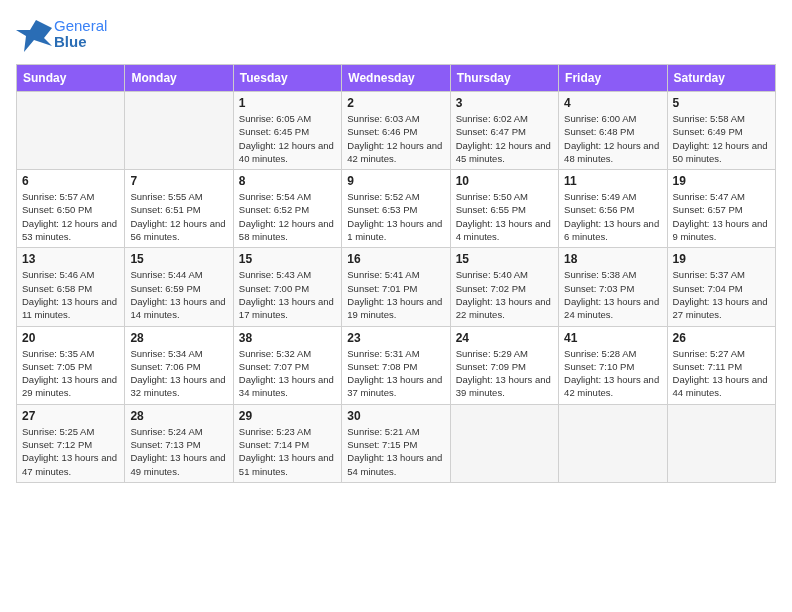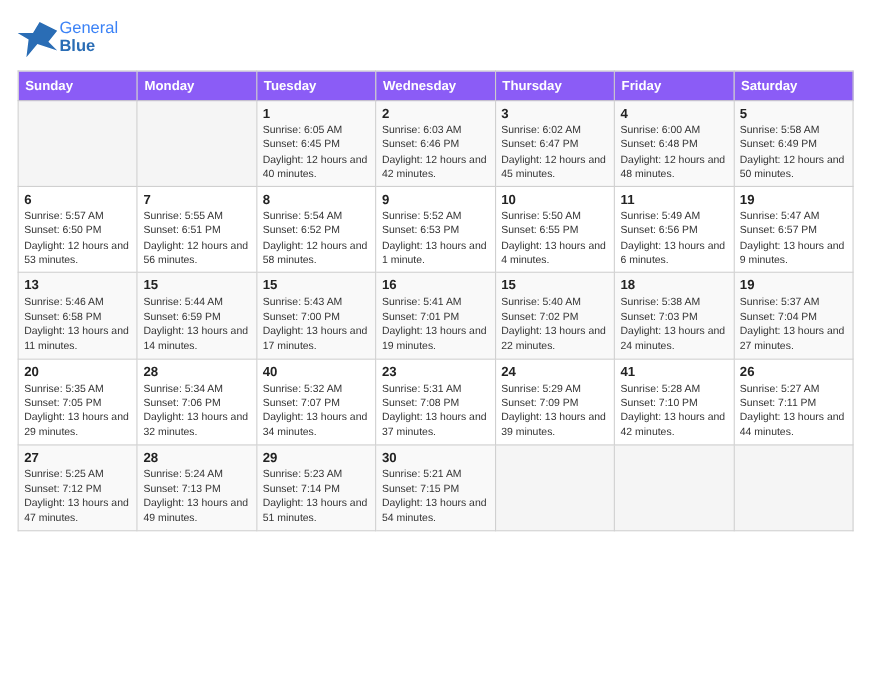--- a/index.html
+++ b/index.html
@@ -200,21 +200,21 @@
       <tr>
         <td>
           <span class="day-num">20</span>
           <div class="cell-content">Sunrise: 5:35 AM<br>Sunset: 7:05 PM<br>Daylight: 13 hours and 29 minutes.</div>
         </td>
         <td>
           <span class="day-num">28</span>
           <div class="cell-content">Sunrise: 5:34 AM<br>Sunset: 7:06 PM<br>Daylight: 13 hours and 32 minutes.</div>
         </td>
         <td>
-          <span class="day-num">40</span>
+          <span class="day-num">38</span>
           <div class="cell-content">Sunrise: 5:32 AM<br>Sunset: 7:07 PM<br>Daylight: 13 hours and 34 minutes.</div>
         </td>
         <td>
           <span class="day-num">23</span>
           <div class="cell-content">Sunrise: 5:31 AM<br>Sunset: 7:08 PM<br>Daylight: 13 hours and 37 minutes.</div>
         </td>
         <td>
           <span class="day-num">24</span>
           <div class="cell-content">Sunrise: 5:29 AM<br>Sunset: 7:09 PM<br>Daylight: 13 hours and 39 minutes.</div>
         </td>

